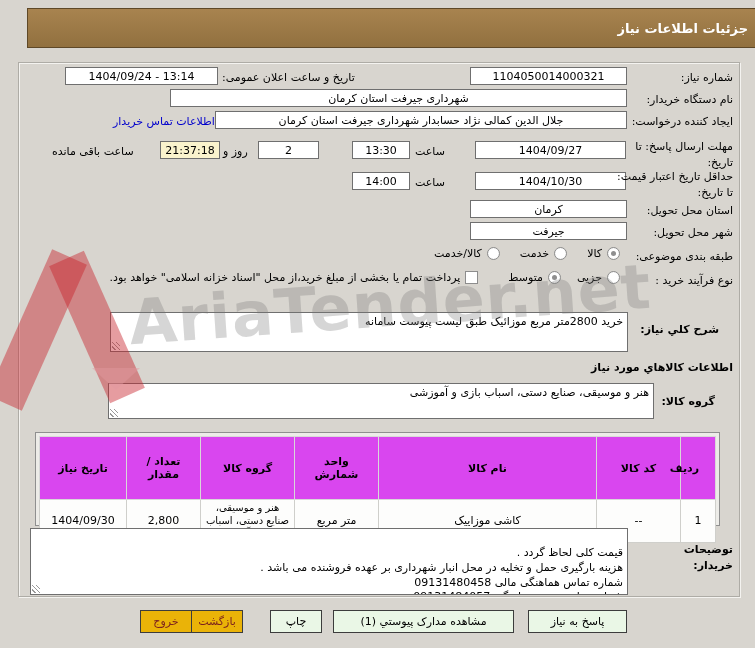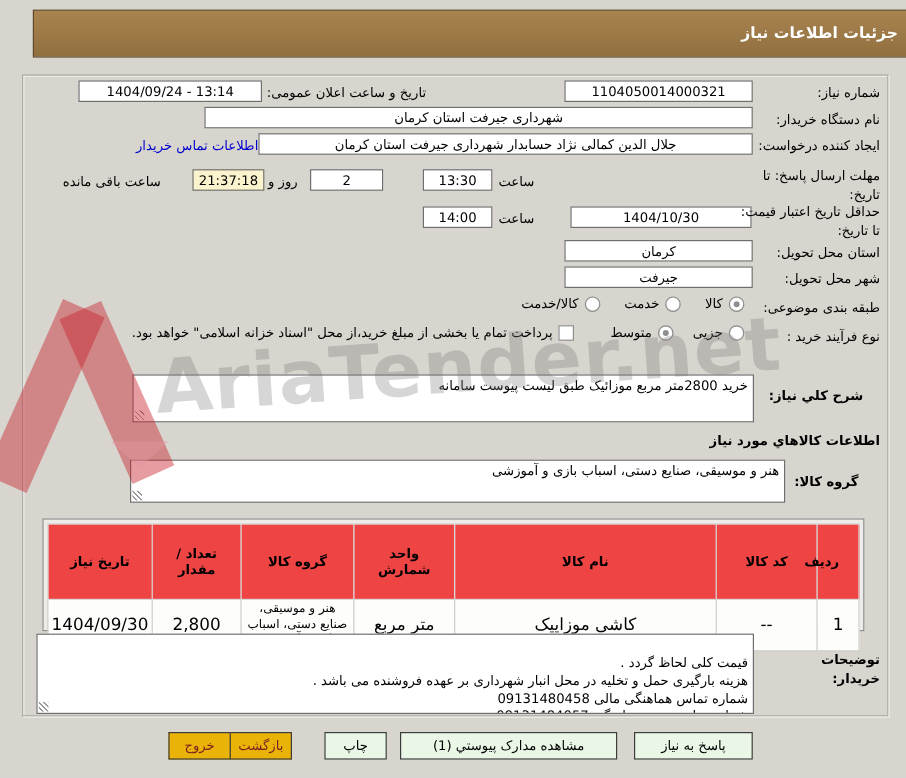--- a/index.html
+++ b/index.html
@@ -72,26 +72,26 @@
     border:1px solid #8d8d8d; display:inline-block;
   }
 
   
   .tablewrap {
     position:absolute; left:35px; top:432px; width:685px; height:94px; z-index:2;
     background:#edece8; border:1px solid #8f8f8f; padding:3px;
   }
   table { width:100%; height:100%; border-collapse:collapse; table-layout:fixed; }
   th {
-    background:#ef4444; font-weight:bold; font-size:11px;
+    background:#d946ef; font-weight:bold; font-size:11px;
     border:1px solid #d8d8d8; height:42px; padding:18px;
   }
   td {
     background:#fdfdfc; border:1px solid #cfcfcb;
-    text-align:center; vertical-align:middle; padding:2px; font-size:14px;
+    text-align:center; vertical-align:middle; padding:2px; font-size:11px;
   }
   td.small { font-size:10px; line-height:1.25; }
 
   
   .btn {
     position:absolute; top:610px; height:23px; z-index:3;
     display:flex; align-items:center; justify-content:center;
     font-size:11px; cursor:pointer; border:1px solid #3c3c3c;
   }
   .btn.green { background:#eaf7e6; color:#000; }
@@ -133,20 +133,21 @@
   <input class="fld" style="left: 65px; top: 67px; width: 153px;" readonly="" value="1404/09/24 - 13:14">
 
   <div class="lbl" style="right:22px; top:92px;text-align:center;">نام دستگاه خریدار:</div>
   <input class="fld rtl" style="left: 170px; top: 89px; width: 457px;" readonly="" value="شهرداری جیرفت استان کرمان">
 
   <div class="lbl" style="right:22px; top:114px;">ایجاد کننده درخواست:</div>
   <input class="fld rtl" style="left: 215px; top: 111px; width: 412px;" readonly="" value="جلال الدین کمالی نژاد حسابدار شهرداری جیرفت استان کرمان">
   <a class="link lbl" style="left:113px; top:114px;">اطلاعات تماس خریدار</a>
 
   <div class="lbl wrap" style="right:22px; top:139px; width:110px;">مهلت ارسال پاسخ: تا تاریخ:</div>
+  <input class="fld" style="left: 475px; top: 141px; width: 151px;" readonly="" value="1404/09/27">
   <div class="lbl" style="left:415px; top:144px;">ساعت</div>
   <input class="fld" style="left: 352px; top: 141px; width: 58px;" readonly="" value="13:30">
   <input class="fld" style="left: 258px; top: 141px; width: 61px;" readonly="" value="2">
   <div class="lbl" style="left:223px; top:144px;">روز و</div>
   <input class="fld yellow" style="left: 160px; top: 141px; width: 60px;" readonly="" value="21:37:18">
   <div class="lbl" style="left:52px; top:144px;">ساعت باقی مانده</div>
 
   <div class="lbl wrap" style="right:22px; top:169px; width:118px;">حداقل تاریخ اعتبار قیمت: تا تاریخ:</div>
   <input class="fld" style="left: 475px; top: 172px; width: 151px;" readonly="" value="1404/10/30">
   <div class="lbl" style="left:415px; top:175px;">ساعت</div>

